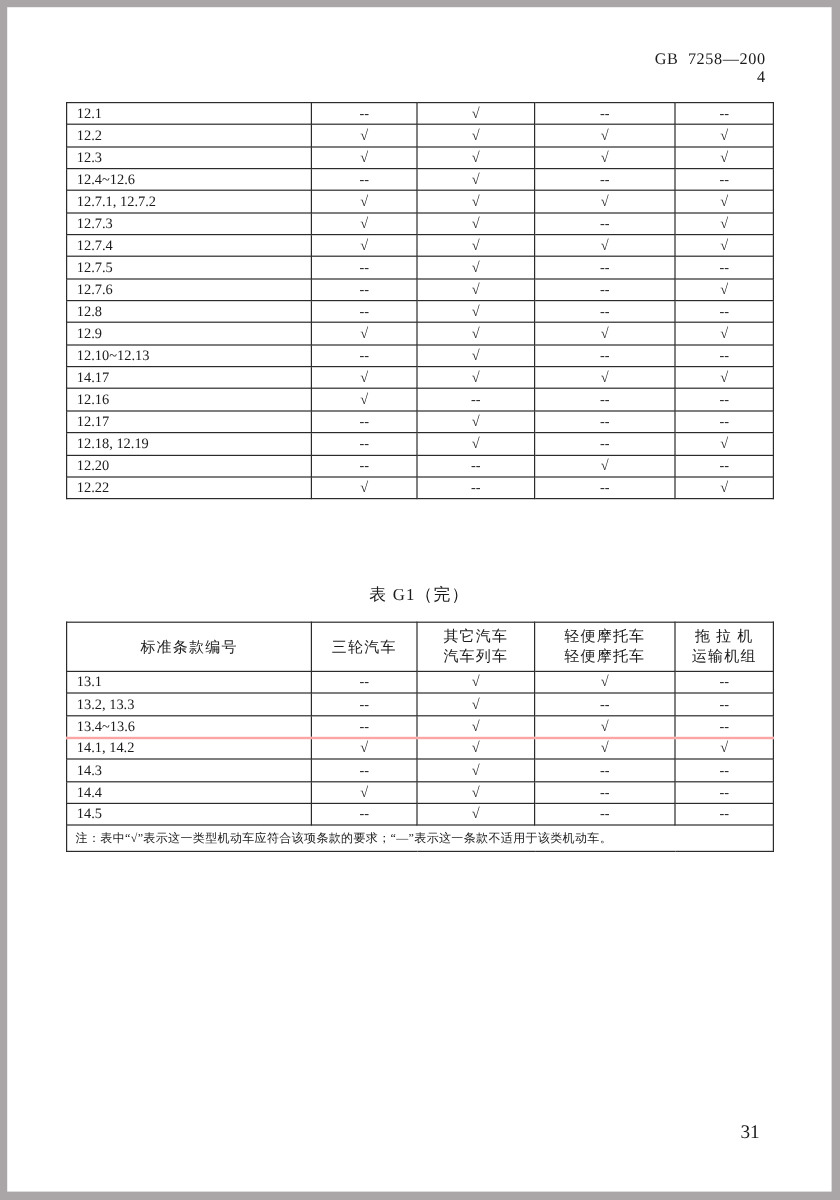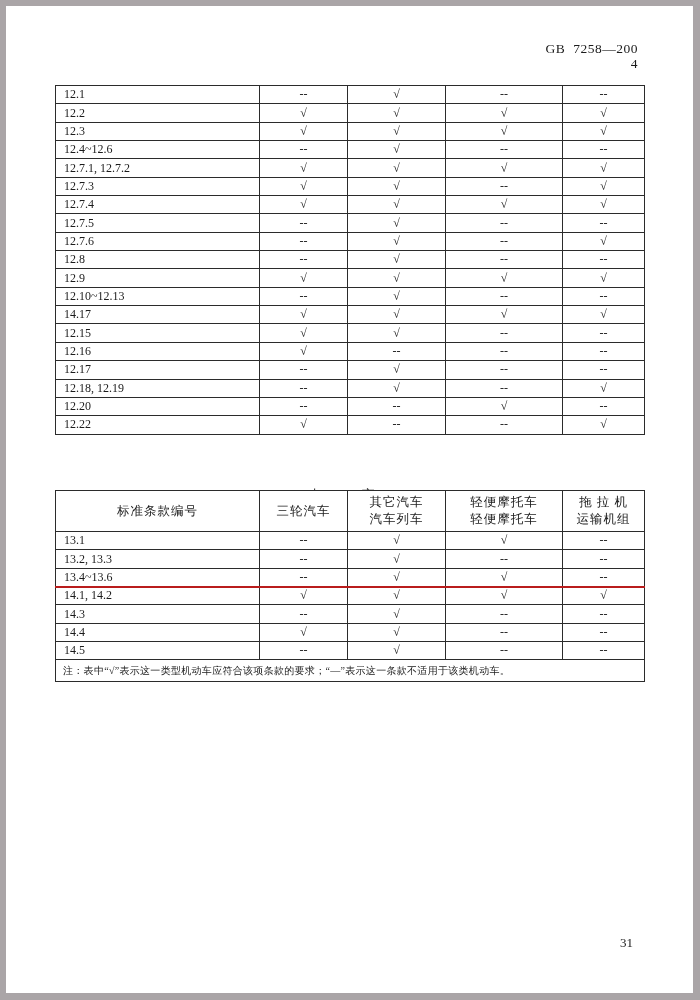--- a/index.html
+++ b/index.html
@@ -21,21 +21,21 @@
     position: absolute;
     top: 35px; right: 55px;
     text-align: right;
     font-size: 13.5px;
     line-height: 15px;
     letter-spacing: 0.5px;
     word-spacing: 4px;
   }
 
   .tbl-wrap1 { position: absolute; left: 49px; top: 79px; }
-  .tbl-wrap2 { position: absolute; left: 49px; top: 484px; }
+  .tbl-wrap2 { position: absolute; left: 49px; top: 512px; }
 
   .tbl-title {
     position: absolute;
     left: 49px; top: 481px;
     width: 589px;
     text-align: center;
     font-size: 14px;
     letter-spacing: 1px;
   }
 
@@ -67,34 +67,34 @@
   td.mark-cell  { text-align: center; }
 
   th.hdr {
     text-align: center;
     font-size: 12.5px;
     height: 41px;
     line-height: 17px;
     letter-spacing: 1px;
   }
 
-  tr.section-start td { border-top: 2px solid #b91c1c; }
+  tr.section-start td { border-top: 2px solid #fca5a5; }
 
   td.note-cell {
     height: 22px;
     font-size: 10px;
     text-align: left;
     padding-left: 7px;
     letter-spacing: 0.3px;
   }
 
   .page-number {
     position: absolute;
     top: 929px; right: 60px;
-    font-size: 13px;
+    font-size: 16px;
   }
 </style>
 </head>
 <body>
 
 <div class="scan-frame">
   <div class="page">
 
     <div class="doc-header">
       <div>GB 7258—200</div>
@@ -194,27 +194,20 @@
               <td class="mark-cell">√</td>
               <td class="mark-cell">--</td>
               <td class="mark-cell">--</td>
             </tr>
             <tr>
               <td class="label-cell">14.17</td>
               <td class="mark-cell">√</td>
               <td class="mark-cell">√</td>
               <td class="mark-cell">√</td>
               <td class="mark-cell">√</td>
-            </tr>
-            <tr>
-              <td class="label-cell">12.15</td>
-              <td class="mark-cell">√</td>
-              <td class="mark-cell">√</td>
-              <td class="mark-cell">--</td>
-              <td class="mark-cell">--</td>
             </tr>
             <tr>
               <td class="label-cell">12.16</td>
               <td class="mark-cell">√</td>
               <td class="mark-cell">--</td>
               <td class="mark-cell">--</td>
               <td class="mark-cell">--</td>
             </tr>
             <tr>
               <td class="label-cell">12.17</td>

